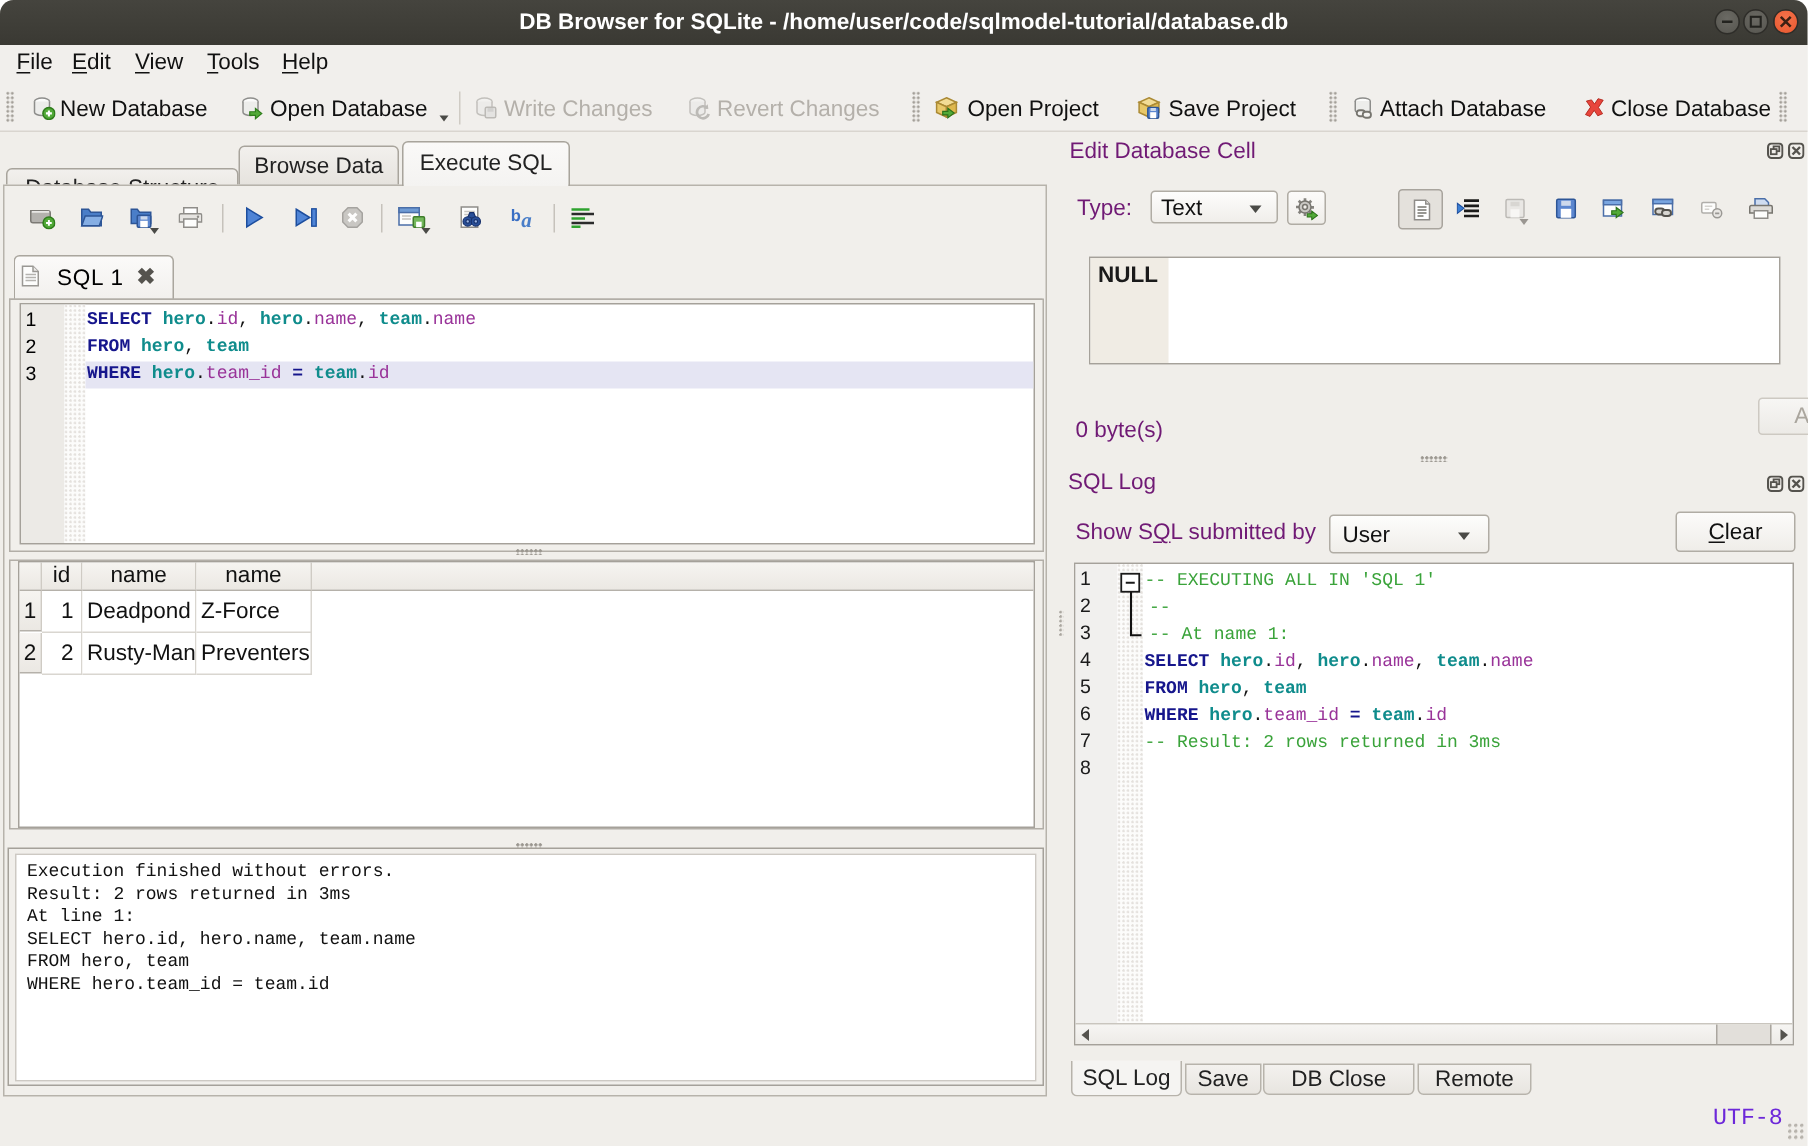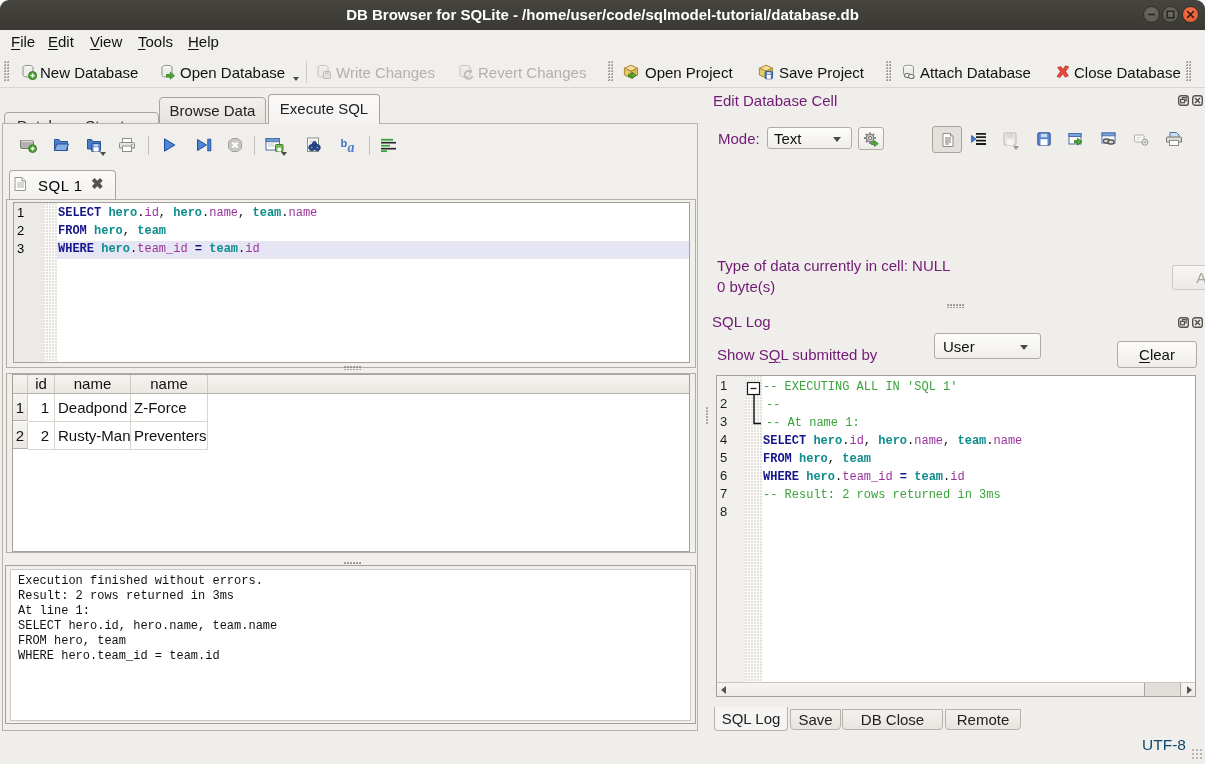--- a/index.html
+++ b/index.html
@@ -334,21 +334,21 @@
   <svg class="dockbtn" style="left:1178px; top:95px;" viewBox="0 0 11 11">
       <rect x="0.7" y="0.7" width="9.6" height="9.6" rx="2.4" fill="none" stroke="#55534e" stroke-width="1.4"></rect>
       <rect x="4.4" y="2.6" width="3.8" height="3.2" fill="none" stroke="#55534e" stroke-width="1.2"></rect>
       <rect x="2.6" y="4.4" width="3.8" height="3.4" fill="#f0eeea" stroke="#55534e" stroke-width="1.2"></rect>
     </svg>
   <svg class="dockbtn" style="left:1192px; top:95px;" viewBox="0 0 11 11">
       <rect x="0.7" y="0.7" width="9.6" height="9.6" rx="2.4" fill="none" stroke="#55534e" stroke-width="1.4"></rect>
       <path d="M3 3 L8 8 M8 3 L3 8" stroke="#55534e" stroke-width="1.6"></path>
     </svg>
 
-  <div class="dock-title" style="left:718px; top:130px;">Mode:</div>
+  <div class="dock-title" style="left:718px; top:130px;">Type:</div>
   <div class="combo" style="left:767px; top:127px; width:85px; height:22px;">
     <span style="position:absolute; left:6px; top:2px;">Text</span>
     <span class="arr" style="right:10px; top:9px;"></span>
   </div>
   <div class="btn" style="left:858px; top:127px; width:26px; height:23px;">
     <svg class="i16" style="left:4px; top:3px;" viewBox="0 0 16 16">
         <g stroke="#85837e" stroke-width="1.8">
           <path d="M7 1.2 v2 M7 11 v2 M1 7 h2 M11 7.2 h2 M2.8 2.8 l1.4 1.4 M9.8 9.8 l1.4 1.4 M2.8 11.2 l1.4 -1.4 M9.8 4.2 l1.4 -1.4"></path>
         </g>
         <circle cx="7" cy="7" r="4" fill="#c9c7c3" stroke="#77756f"></circle>
@@ -400,21 +400,24 @@
         <circle cx="11.8" cy="11.2" r="3" fill="#e9e7e4" stroke="#9a9894"></circle>
         <path d="M10.4 11.2 h2.8" stroke="#9a9894" stroke-width="1.2"></path>
       </svg>
     <svg class="i16" style="left:1166px; top:131px;" viewBox="0 0 16 16">
         <path d="M4 6 V1.5 h6.5 L13 4 v2" fill="#cfdcf0" stroke="#4a6ea8"></path>
         <path d="M1.5 6 h13 a1 1 0 0 1 1 1 v4 h-15 v-4 a1 1 0 0 1 1 -1z" fill="#dddbd7" stroke="#77756f"></path>
         <rect x="3.5" y="9.5" width="9" height="5" fill="#fdfdfc" stroke="#8f8d89"></rect>
       </svg>
   </div>
 
-  <div class="dock-title" style="left:717px; top:256.5px;">Type of data currently in cell: NULL</div>
+  <div style="position:absolute; left:726px; top:171px; width:461px; height:71.5px; background:#fff; border:1px solid #a5a19a;">
+    <div style="position:absolute; left:0; top:0; width:52px; height:70px; background:#f0ece4;"></div>
+    <span style="position:absolute; left:5px; top:3px; font-size:15px; font-weight:bold; color:#1a1a1a;">NULL</span>
+  </div>
   <div class="dock-title" style="left:717px; top:277.5px;">0 byte(s)</div>
   <div class="btn" style="left:1172px; top:265px; width:86px; height:25px; color:#aaa69e; line-height:24px; border-color:#cdc9c2; background:linear-gradient(#f7f6f4,#eceae6);">Apply</div>
 
   <div style="position:absolute; left:947px; top:304px; width:18px; height:4px;
     background:radial-gradient(circle at 1.2px 1.2px, #9a968f 0.9px, transparent 1.2px); background-size:3px 3px;"></div>
 
   <div style="position:absolute; left:705.5px; top:407px; width:3px; height:17px;
     background:radial-gradient(circle at 1.1px 1.1px, #aaa69f 0.8px, transparent 1.1px); background-size:3px 3px;"></div>
 
   <div class="dock-title" style="left:712px; top:313px;">SQL Log</div>
@@ -422,21 +425,21 @@
       <rect x="0.7" y="0.7" width="9.6" height="9.6" rx="2.4" fill="none" stroke="#55534e" stroke-width="1.4"></rect>
       <rect x="4.4" y="2.6" width="3.8" height="3.2" fill="none" stroke="#55534e" stroke-width="1.2"></rect>
       <rect x="2.6" y="4.4" width="3.8" height="3.4" fill="#f0eeea" stroke="#55534e" stroke-width="1.2"></rect>
     </svg>
   <svg class="dockbtn" style="left:1192px; top:317px;" viewBox="0 0 11 11">
       <rect x="0.7" y="0.7" width="9.6" height="9.6" rx="2.4" fill="none" stroke="#55534e" stroke-width="1.4"></rect>
       <path d="M3 3 L8 8 M8 3 L3 8" stroke="#55534e" stroke-width="1.6"></path>
     </svg>
 
   <div class="dock-title" style="left:717px; top:346px;">Show S<u style="text-decoration-thickness:1.2px; text-underline-offset:2px;">Q</u>L submitted by</div>
-  <div class="combo" style="left:886px; top:333px; width:107px; height:26px;margin-left:48px;">
+  <div class="combo" style="left:886px; top:343px; width:107px; height:26px;">
     <span style="position:absolute; left:8px; top:4px;">User</span>
     <span class="arr" style="right:12px; top:11px;"></span>
   </div>
   <div class="btn" style="left:1117px; top:341px; width:80px; height:27px; line-height:26px;"><u style="text-decoration-thickness:1.2px; text-underline-offset:2px;">C</u>lear</div>
 
   <div id="logbox">
     <div id="log-gutter">
       <div style="position:absolute; left:3px; top:1px; line-height:18px;">1<br>2<br>3<br>4<br>5<br>6<br>7<br>8</div>
     </div>
     <div id="log-fold"></div>
@@ -466,14 +469,14 @@
   </div>
 
   <div class="btab active" style="left:714px; top:707px; width:74px; height:24px; line-height:23px;">SQL Log</div>
   <div class="btab" style="left:790px; top:709px; width:51px; height:21px; line-height:19px;">Save</div>
   <div class="btab" style="left:842px; top:709px; width:101px; height:21px; line-height:19px;">DB Close</div>
   <div class="btab" style="left:945px; top:709px; width:76px; height:21px; line-height:19px;">Remote</div>
 
   <div style="position:absolute; left:1192px; top:749px; width:11px; height:11px;
     background:radial-gradient(circle at 1.2px 1.2px, #b8b4ad 1px, transparent 1.3px); background-size:4px 4px;"></div>
 
-  <div style="position:absolute; left:1142px; top:736px; font-size:15.5px; color:#0c4a6e;">UTF-8</div>
+  <div style="position:absolute; left:1142px; top:736px; font-size:15.5px; color:#6d28d9;font-family:Liberation Mono, monospace;">UTF-8</div>
 </div>
 
 </body></html>

